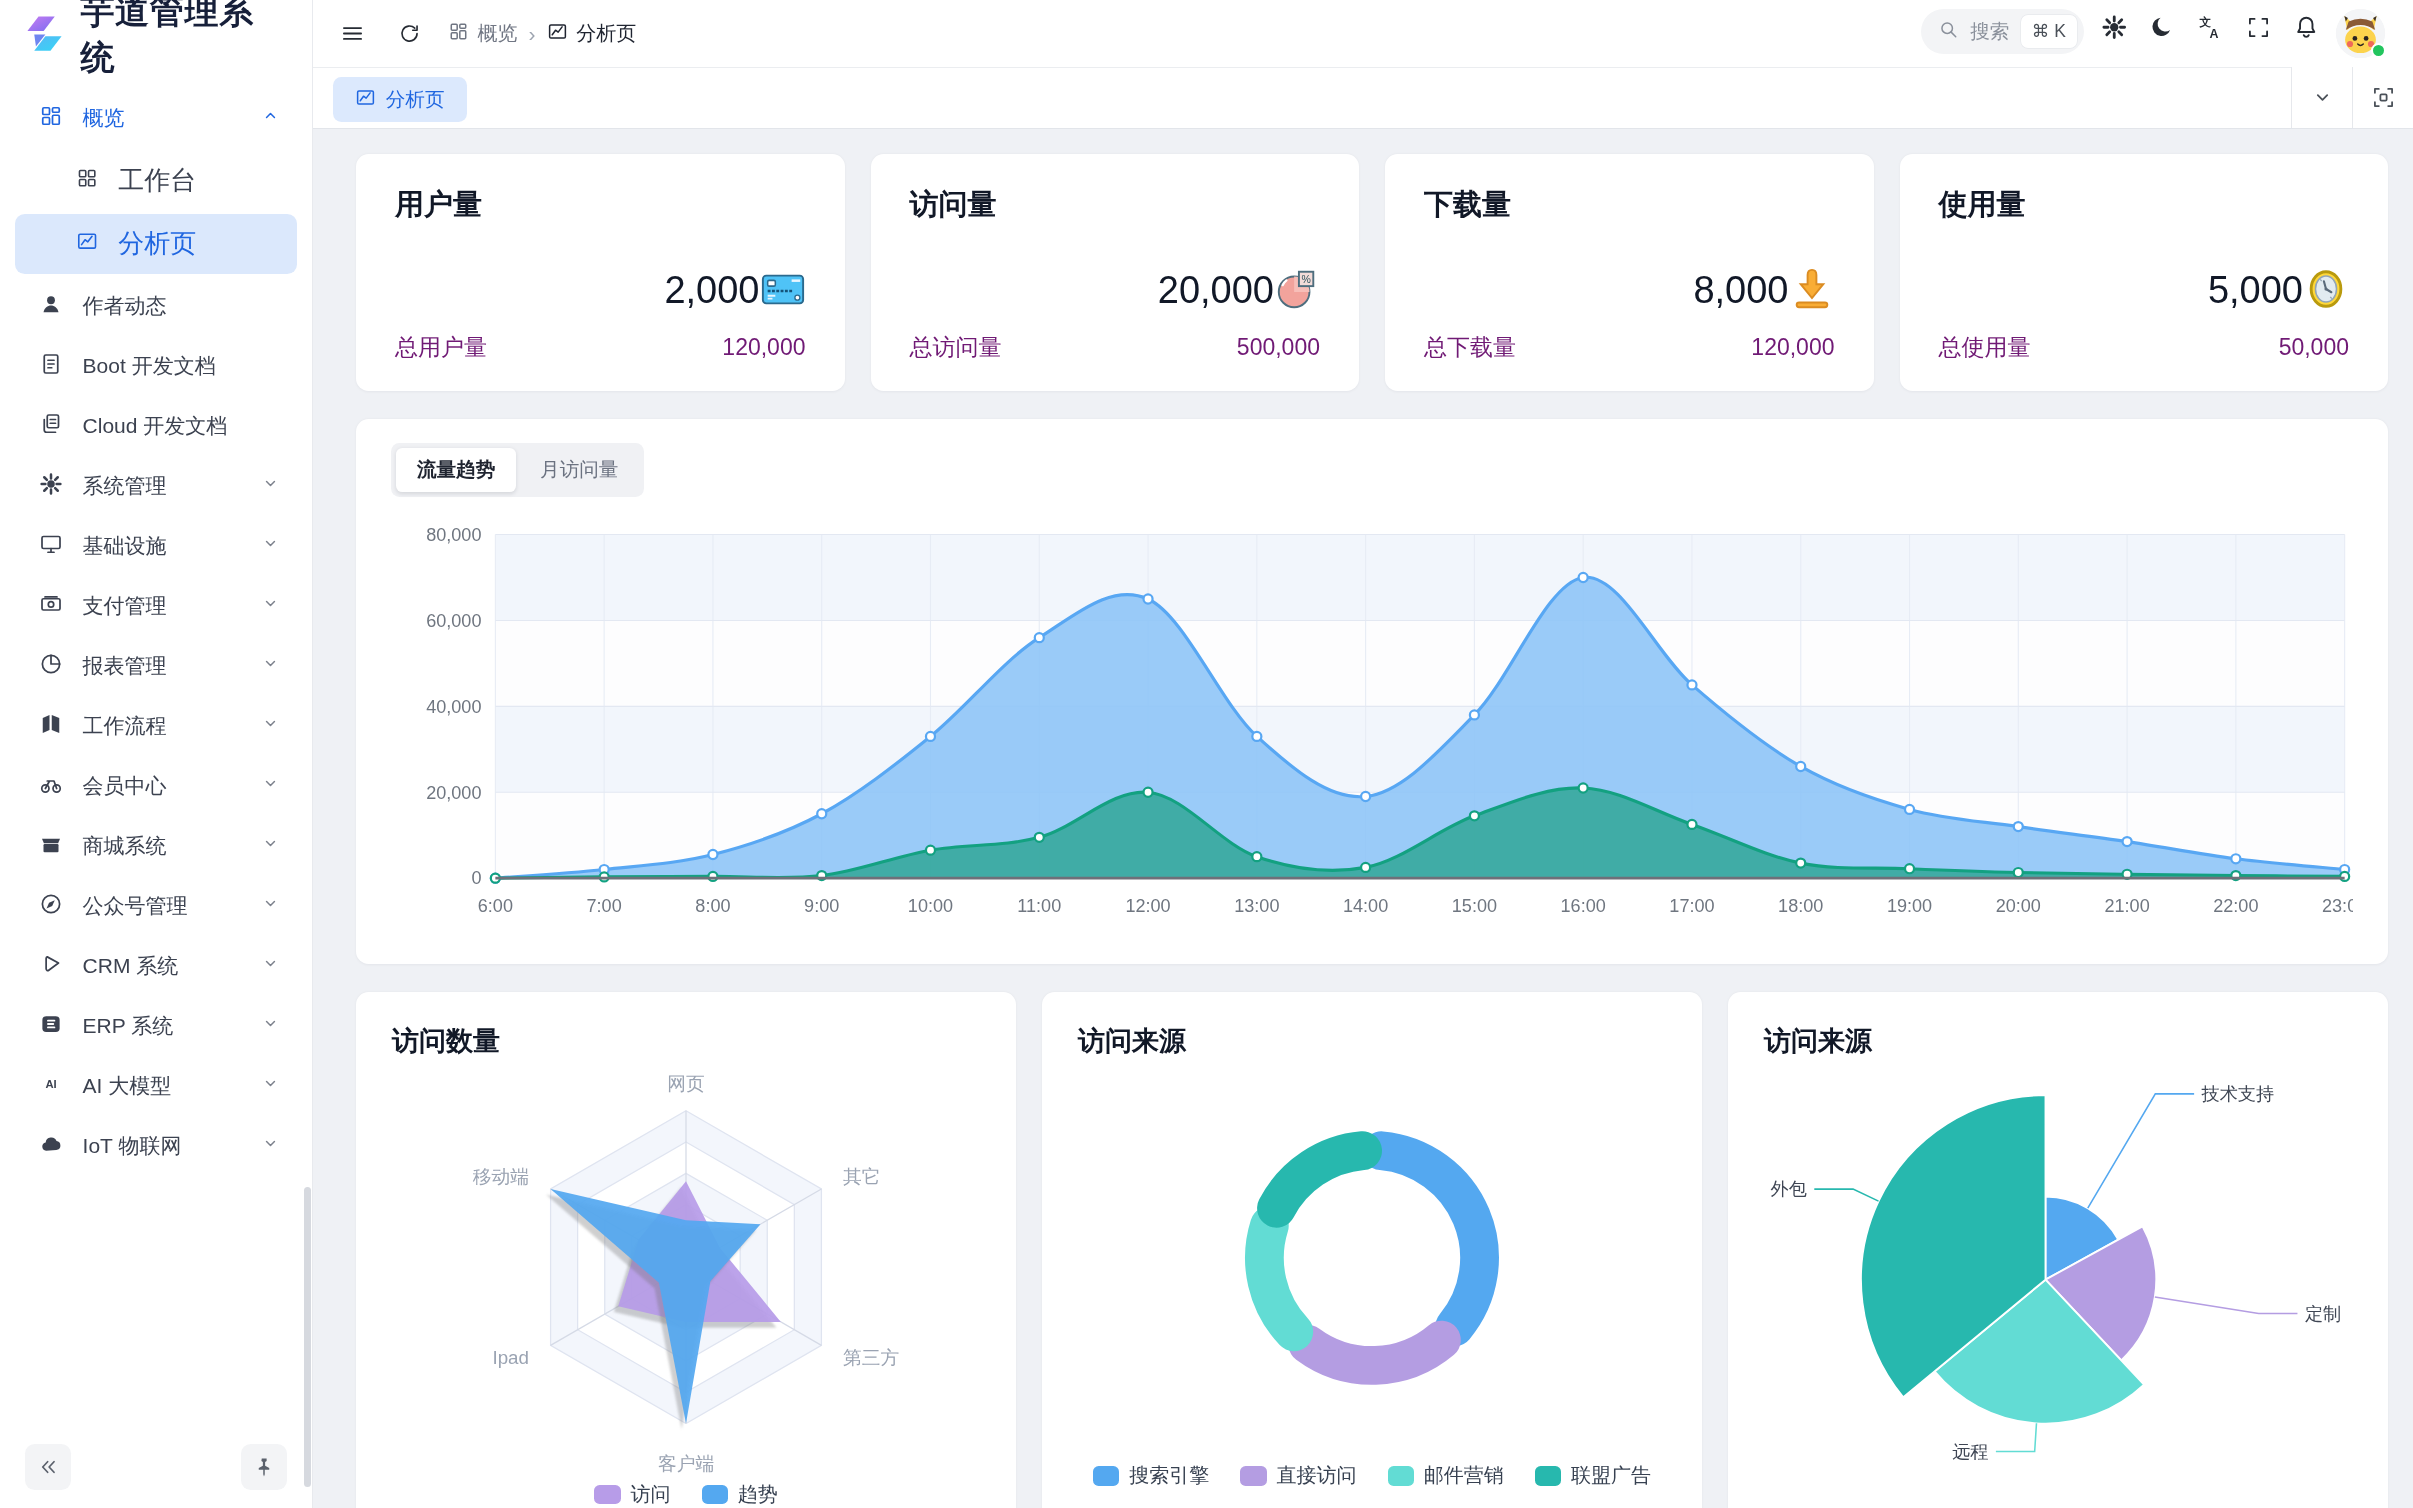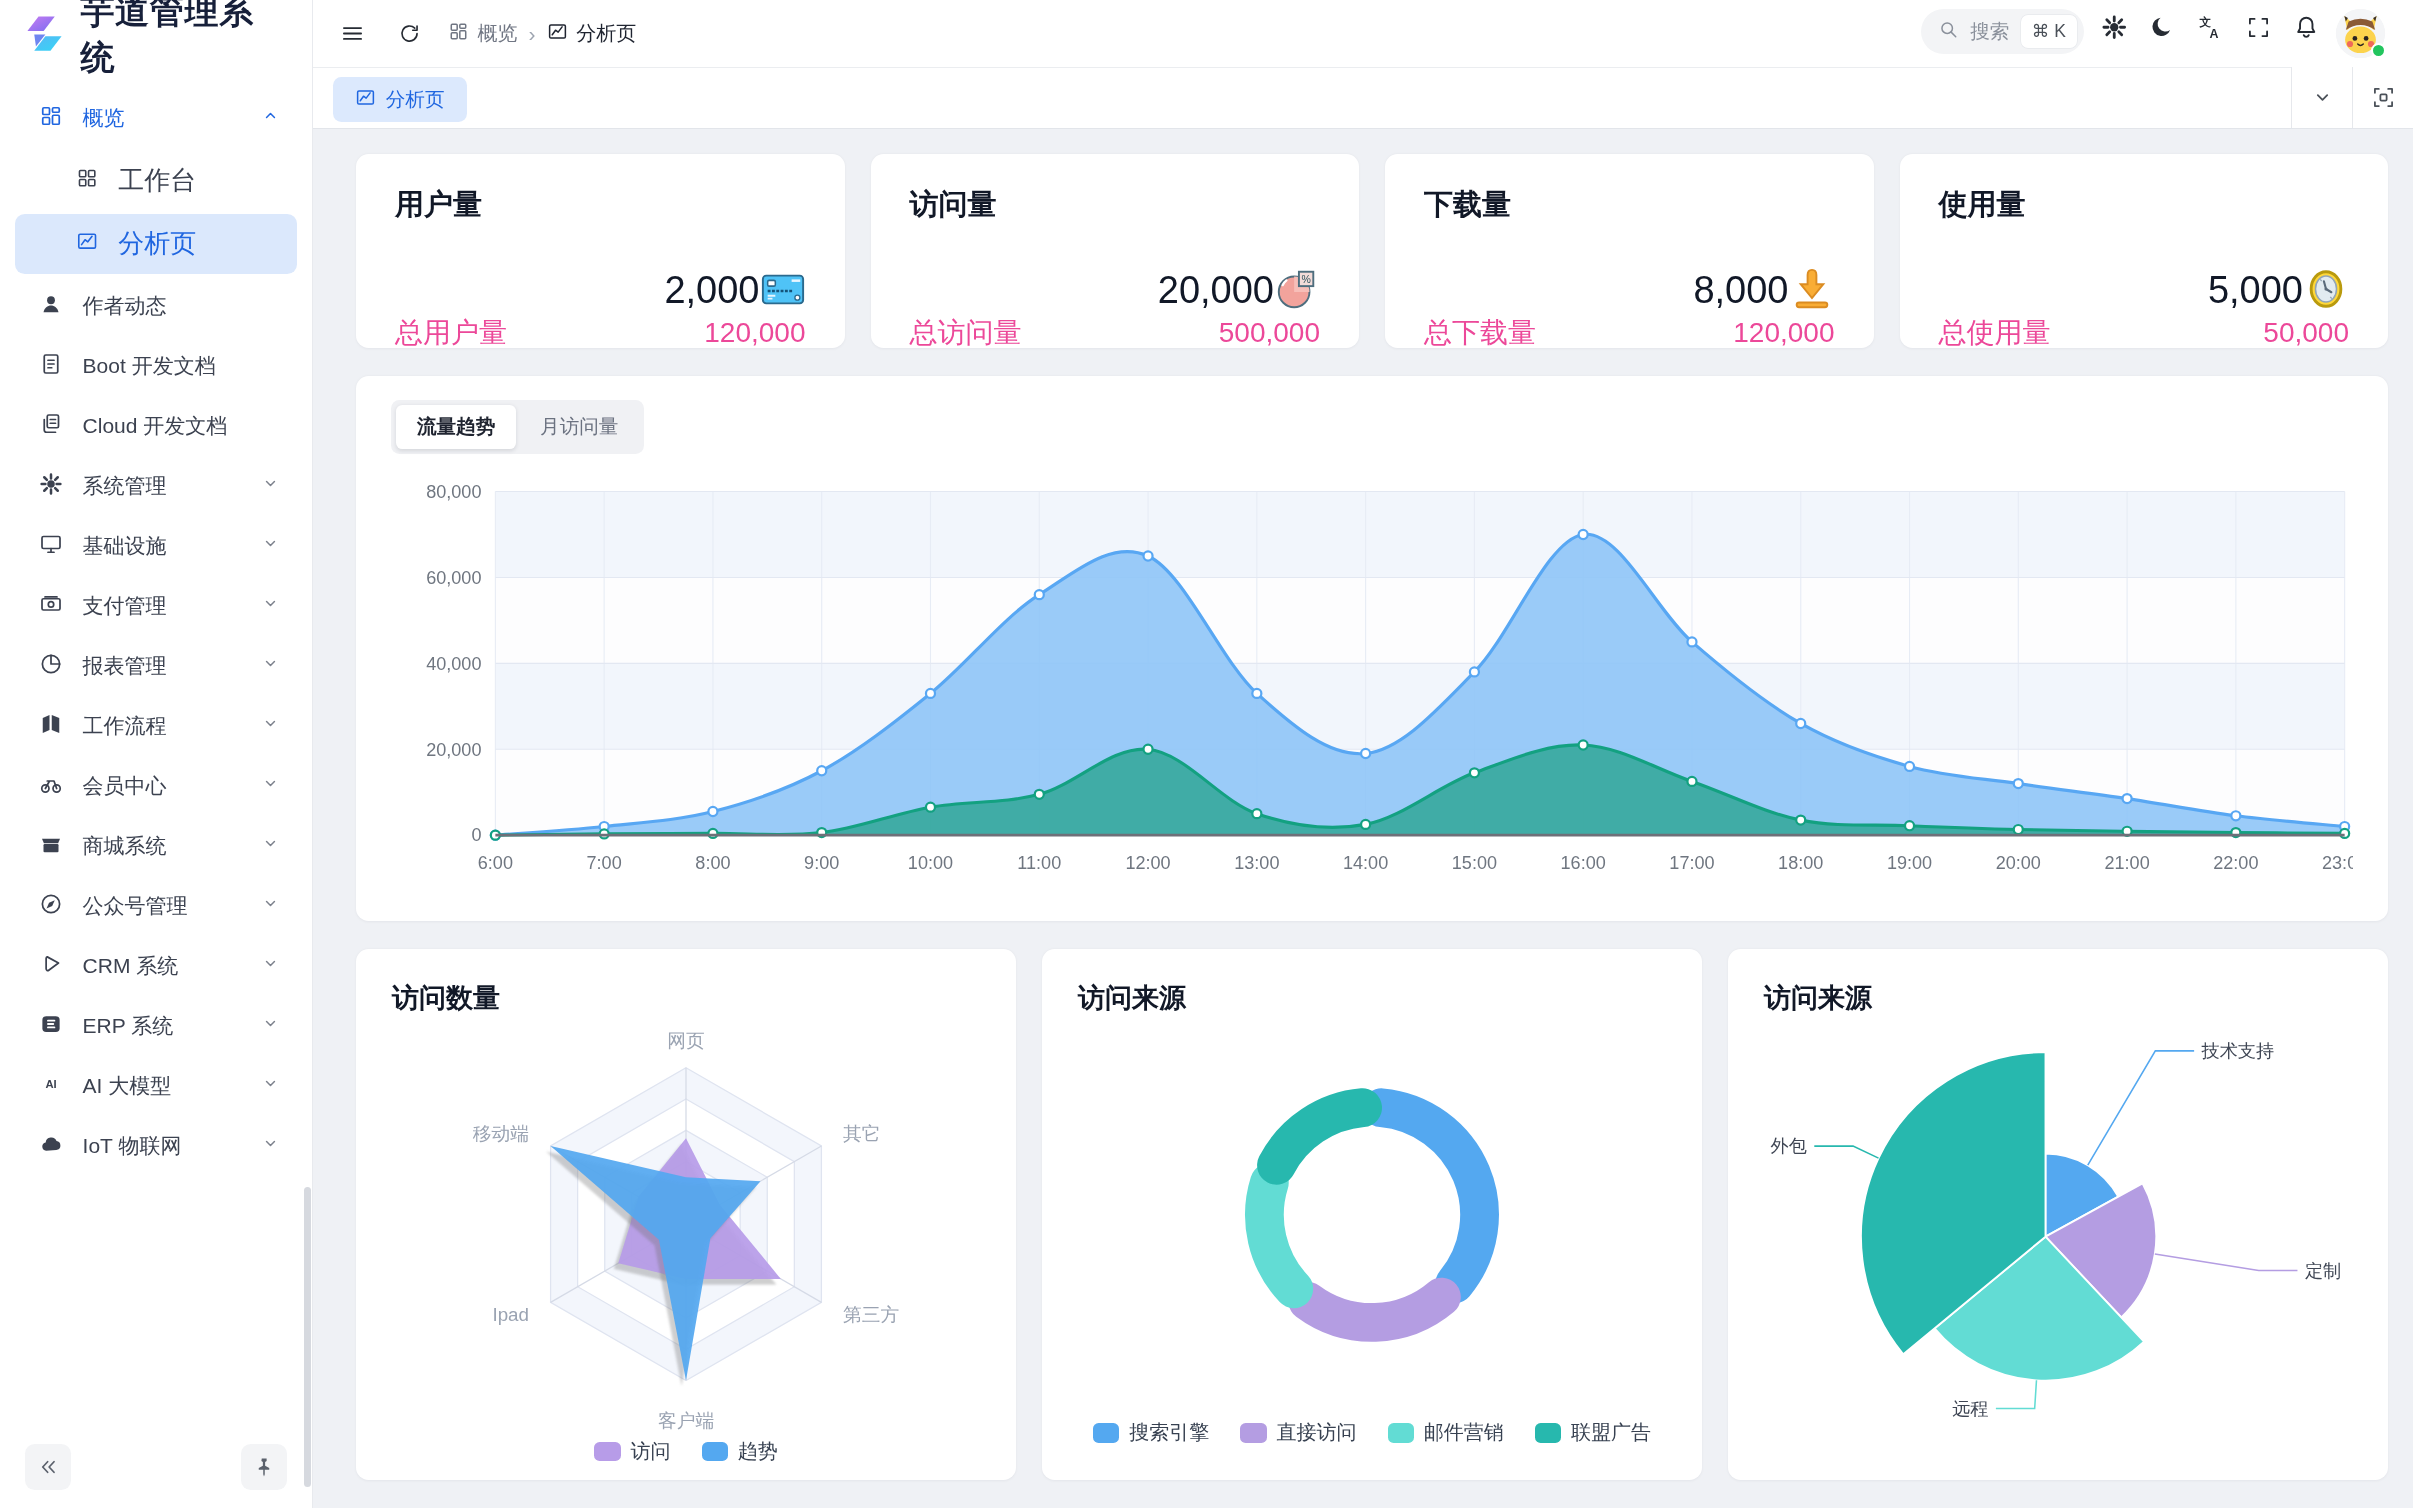--- a/index.html
+++ b/index.html
@@ -40,25 +40,25 @@
 
   .tabbar { height:61px; background:#fff; border-bottom:0.7px solid #e2e5ea; display:flex; align-items:flex-end; }
   .tabs-strip { flex:1; display:flex; align-items:flex-end; padding-left:19.6px; }
   .tab { display:flex; align-items:center; gap:9.8px; height:45px; padding:0 22.3px; margin-bottom:5.6px; background:#dce9fd; color:#1f66e0; border-radius:8.4px; font-size:19.6px; cursor:pointer; }
   .tabbar-btn { width:61px; height:61px; border-left:0.7px solid #e6e8ec; display:flex; align-items:center; justify-content:center; color:#4b5159; cursor:pointer; background:#fff; }
 
   .content { flex:1; overflow:hidden; padding:25px 25px 0 43px; }
 
   
   .stats-row { display:flex; gap:26px; }
-  .stat-card { flex:1; background:#fff; border-radius:12.6px; padding:31px 39px 28px 39px; height:194px; box-shadow:0 0.7px 2.8px rgba(15,23,42,.05); display:flex; flex-direction:column; }
+  .stat-card { flex:1; background:#fff; border-radius:12.6px; padding:31px 39px 28px 39px; height:237px; box-shadow:0 0.7px 2.8px rgba(15,23,42,.05); display:flex; flex-direction:column; }
   .stat-title { font-size:29px; font-weight:bold; color:#111827; }
   .stat-mid { display:flex; align-items:center; justify-content:flex-end; margin-top:41px; }
   .stat-value { font-size:38px; color:#111827; }
-  .stat-foot { display:flex; align-items:center; justify-content:space-between; margin-top:auto; font-size:28px; color:#ec4899; }
+  .stat-foot { display:flex; align-items:center; justify-content:space-between; margin-top:auto; font-size:23px; color:#701a75; }
 
   
   .card { background:#fff; border-radius:12.6px; box-shadow:0 0.7px 2.8px rgba(15,23,42,.05); }
   .trend-card { margin-top:28px; padding:24px 35px 18px 35px; height:545px; }
   .pill-tabs { display:inline-flex; background:#f0f1f4; border-radius:8.4px; padding:4.9px; gap:2.8px; }
   .pill { font-size:19.6px; color:#6b7280; padding:8.4px 21px; border-radius:6.3px; cursor:pointer; }
   .pill.active { background:#fff; color:#1f2430; font-weight:bold; box-shadow:0 1.4px 4.2px rgba(15,23,42,.12); }
   #trend-chart { margin-top:18px; }
 
   

